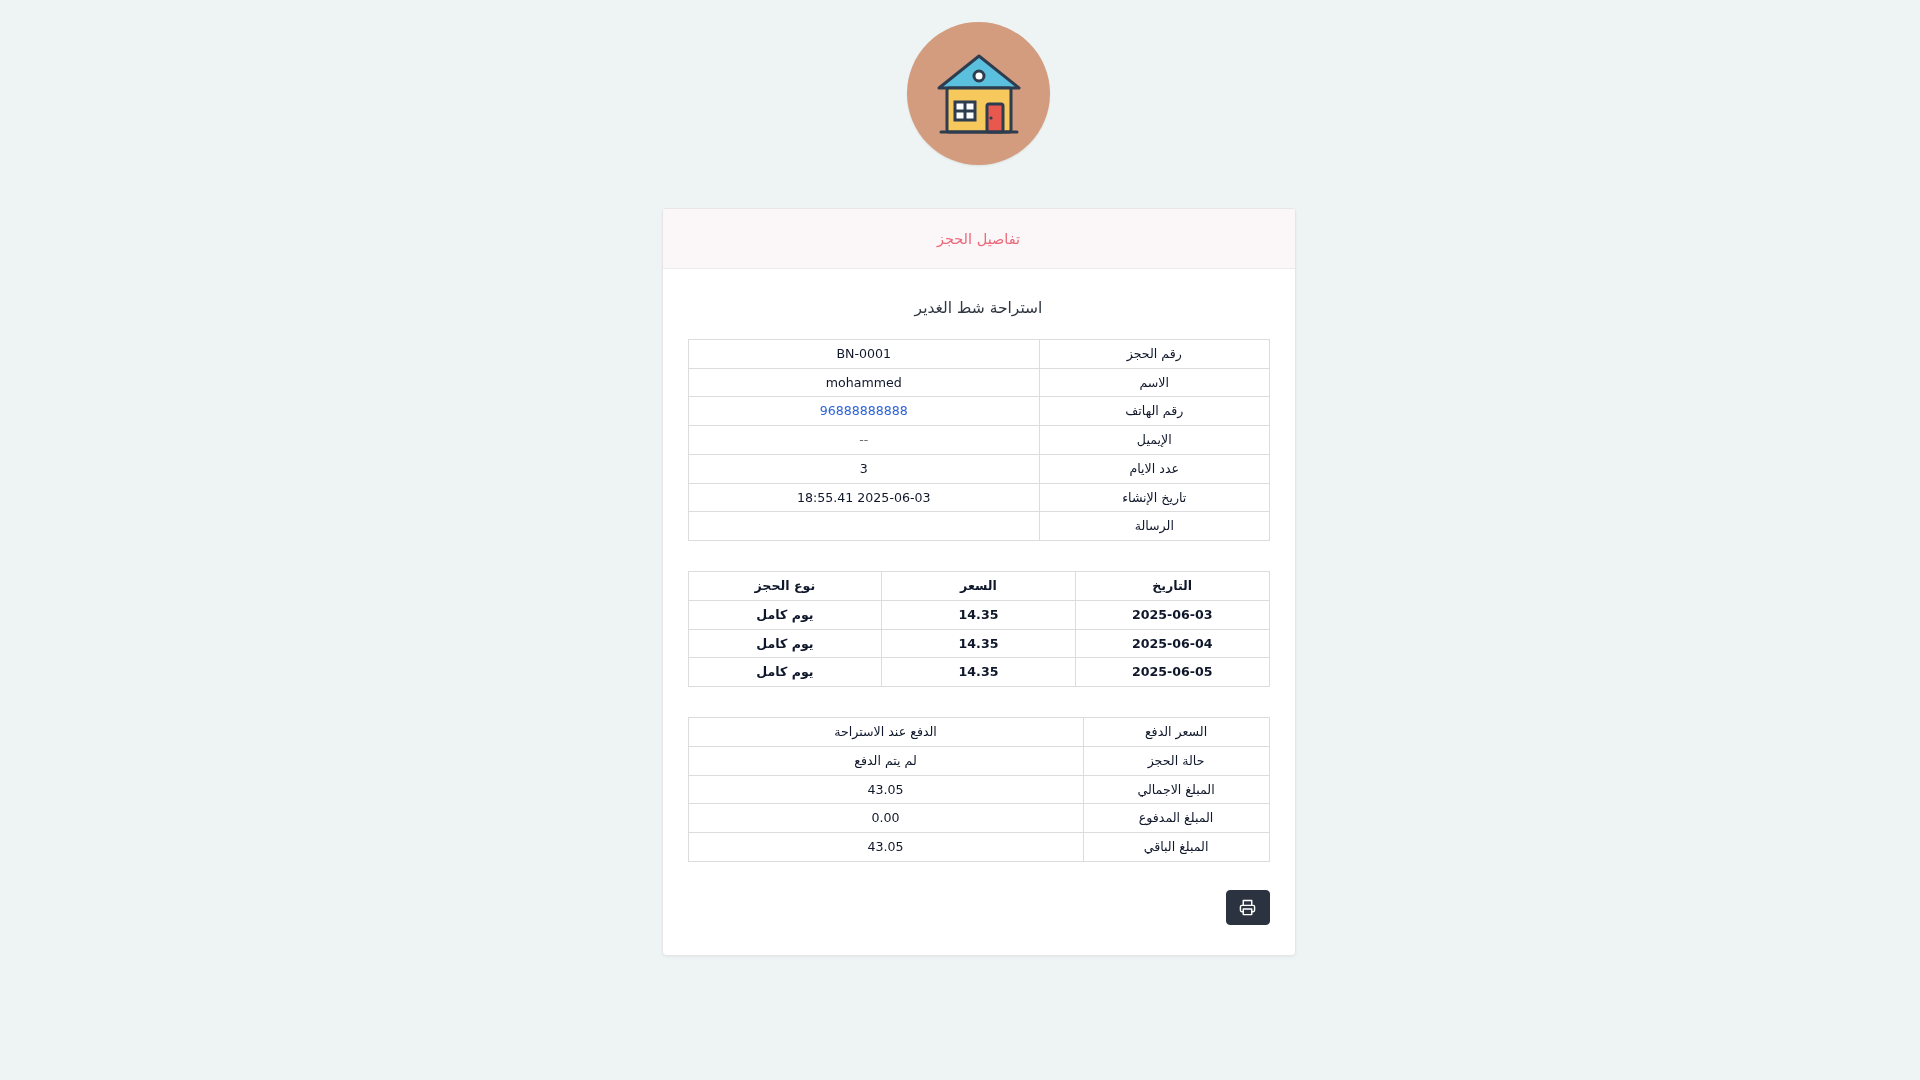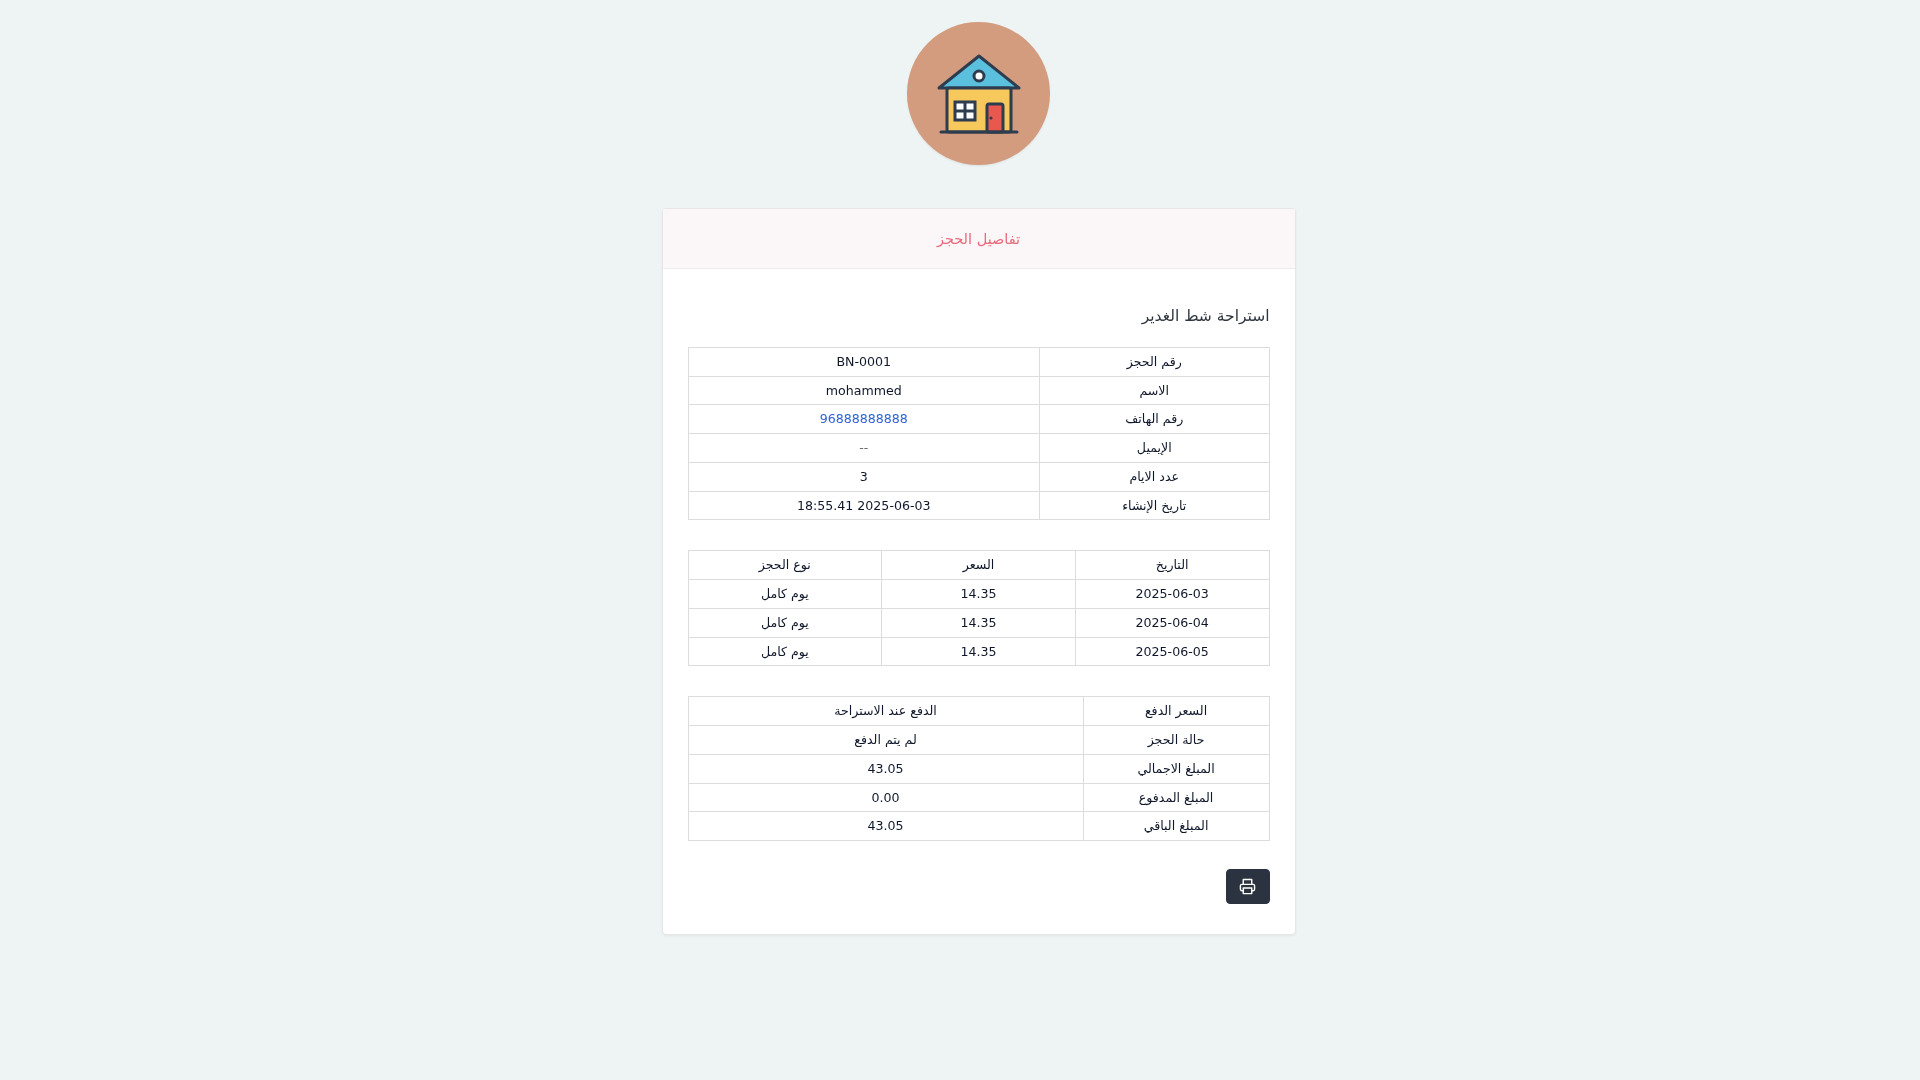--- a/index.html
+++ b/index.html
@@ -50,23 +50,24 @@
   .card-header .title {
     color: #e9697a;
     font-size: 14.5px;
     font-weight: 400;
     letter-spacing: .2px;
   }
   .card-body {
     padding: 24px 25px 30px;
   }
   .resort-name {
+    text-align: center;
     font-size: 15.5px;
     color: #2f3640;
-    margin: 14px 0 22px;
+    margin: 6px 0 22px;
     font-weight: 400;
   }
 
   
   table {
     width: 100%;
     border-collapse: collapse;
     margin-bottom: 30px;
     background: #fff;
   }
@@ -79,21 +80,21 @@
     text-align: center;
     font-weight: 400;
     height: 25px;
     line-height: 1.25;
   }
   .lbl-cell { width: 39.5%; }
   .val-cell { width: 60.5%; }
   .val-link { color: #2f63d8; text-align: center; }
   .muted { color: #6b7075; }
 
-  .days-table th, .days-table td { width: 33.33%; }
+  .days-table th, .days-table td { width: 33.33%; font-weight: bold; }
   .pay-table .lbl-cell { width: 32%; }
   .pay-table .val-cell { width: 68%; }
 
   
   .print-row {
     margin-top: 28px;
     display: flex;
     justify-content: flex-start;
   }
   .print-btn {
@@ -161,20 +162,24 @@
             <td class="lbl-cell">الإيميل</td>
             <td class="val-cell muted">--</td>
           </tr>
           <tr>
             <td class="lbl-cell">عدد الايام</td>
             <td class="val-cell">3</td>
           </tr>
           <tr>
             <td class="lbl-cell">تاريخ الإنشاء</td>
             <td class="val-cell">2025-06-03 18:55.41</td>
+          </tr>
+          <tr>
+            <td class="lbl-cell">الرسالة</td>
+            <td class="val-cell"></td>
           </tr>
         </tbody>
       </table>
 
       <table class="days-table">
         <thead>
           <tr>
             <th>التاريخ</th>
             <th>السعر</th>
             <th>نوع الحجز</th>

